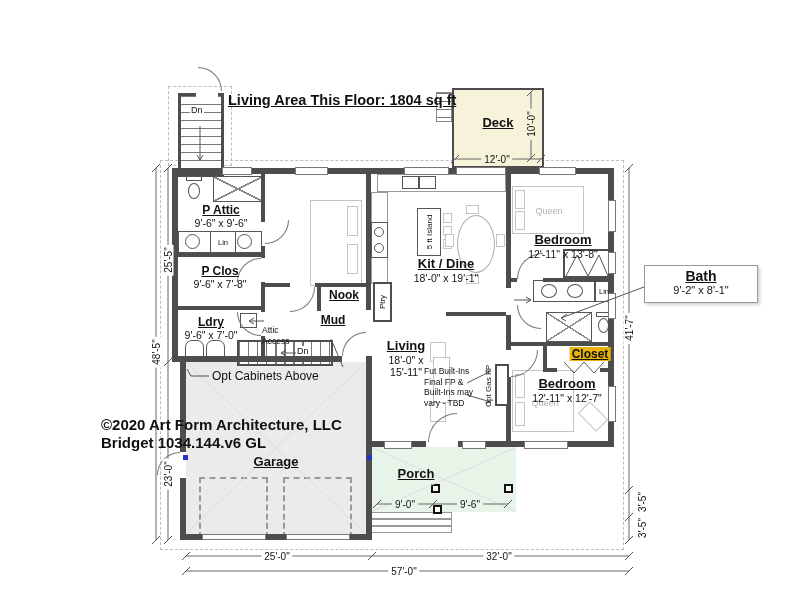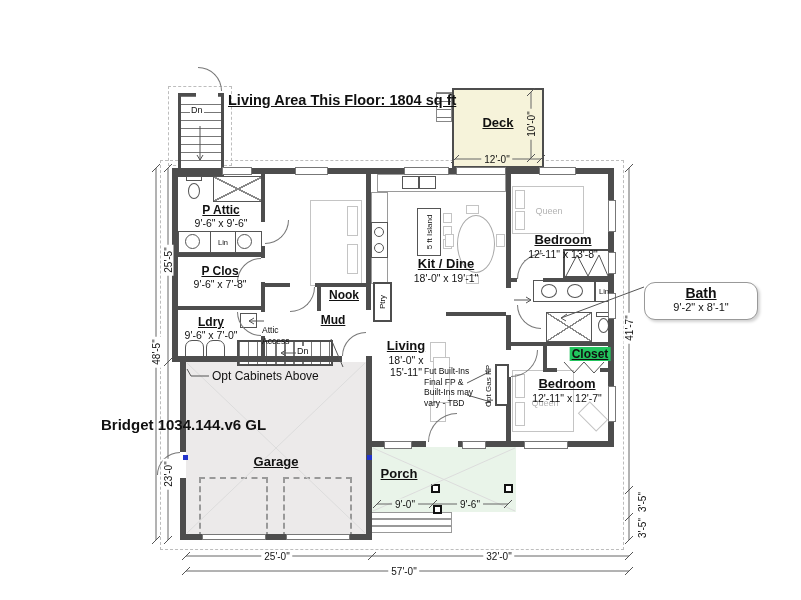--- a/index.html
+++ b/index.html
@@ -228,20 +228,21 @@
       <path d="M331,339 L343,367"></path>
       <path d="M566,276 L577,255 L588,276 L599,255 L608,276"></path>
       <path d="M564,362 L574,373 L584,362 L594,373 L604,362"></path>
     </g>
   </svg>
 
   <div class="title" style="left:228px;top:92px;">
     <span class="t1">Living Area This Floor: 1804 sq ft</span>
   </div>
   <div class="copyright" style="left:101px;top:416px;">
+    <span style="display:block;">©2020 Art Form Architecture, LLC</span>
     <span style="display:block;">Bridget 1034.144.v6 GL</span>
   </div>
 
   <div class="rlabel" style="left:221px;top:203px;">
     <span class="rname sm">P Attic</span>
     <span class="rdims">9'-6" x 9'-6"</span>
   </div>
   <div class="rlabel" style="left:220px;top:264px;">
     <span class="rname sm">P Clos</span>
     <span class="rdims">9'-6" x 7'-8"</span>
@@ -266,34 +267,34 @@
     <span class="rdims">15'-11"</span>
   </div>
   <div class="rlabel" style="left:563px;top:232px;">
     <span class="rname" able="false">Bedroom</span>
     <span class="rdims">12'-11" x 13'-8"</span>
   </div>
   <div class="rlabel" style="left:567px;top:376px;">
     <span class="rname">Bedroom</span>
     <span class="rdims">12'-11" x 12'-7"</span>
   </div>
-  <div class="rlabel" style="left:590px;top:347px;background:#22c55e;padding:0 2px;">
+  <div class="rlabel" style="left:590px;top:347px;background:#eab308;padding:0 2px;">
     <span class="rname sm">Closet</span>
   </div>
   <div class="rlabel" style="left:276px;top:454px;">
     <span class="rname">Garage</span>
   </div>
-  <div class="rlabel" style="left:399px;top:466px;text-align:center;">
+  <div class="rlabel" style="left:416px;top:466px;text-align:center;">
     <span class="rname">Porch</span>
   </div>
   <div class="rlabel" style="left:498px;top:115px;">
     <span class="rname">Deck</span>
   </div>
 
-  <div class="labelbox" style="left:644px;top:282px;width:114px;height:38px;border-radius:11px;">
+  <div class="labelbox" style="left:644px;top:265px;width:114px;height:38px;">
     <span class="rname" style="font-size:14px;">Bath</span>
     <span class="rdims" style="font-size:11px;">9'-2" x 8'-1"</span>
   </div>
 
   <div class="vtext" style="left:429px;top:232px;">5 ft Island</div>
   <div class="vtext" style="left:382px;top:302px;">Ptry</div>
   <div class="vtext" style="left:488px;top:386px;">Opt Gas FP</div>
   <div class="lintext" style="left:223px;top:242px;">Lin</div>
   <div class="lintext" style="left:604px;top:291px;">Lin</div>
   <div class="ghost" style="left:549px;top:211px;">Queen</div>

